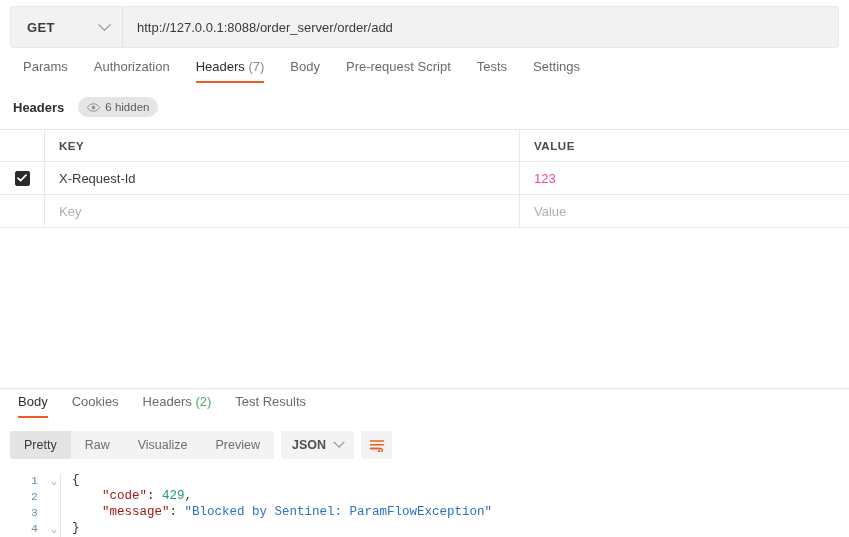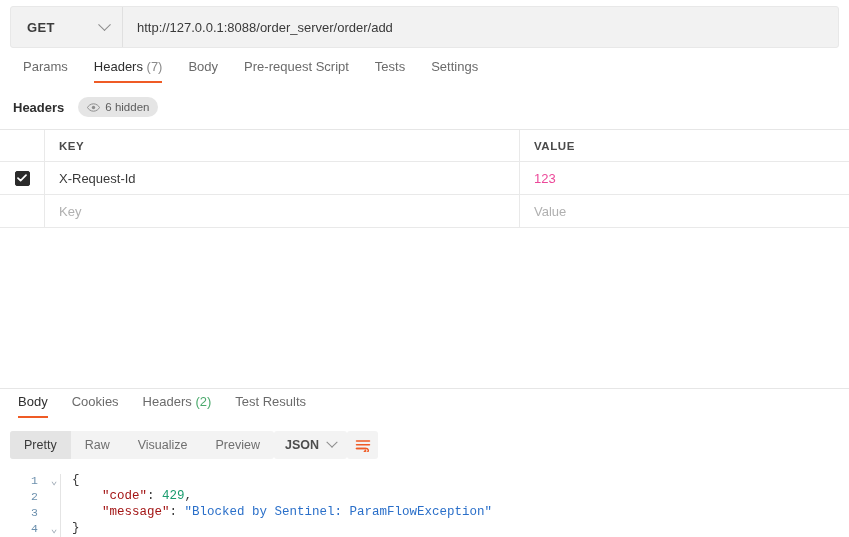--- a/index.html
+++ b/index.html
@@ -155,21 +155,21 @@
   .restab.active::after {
     content: ""; position: absolute;
     left: 12px; right: 12px; bottom: 0; height: 2px;
     background: #ef5b25;
   }
   .restab .gcount { color: #4aa96c; }
 
   
   .viewbar {
     position: absolute; left: 10px; top: 431px;
-    display: flex; align-items: flex-start; 
+    display: flex; align-items: flex-start; gap: 7px;
   }
   .segment {
     display: flex; align-items: center;
     height: 28px;
     background: #f3f3f3; border-radius: 3px;
     overflow: hidden;
   }
   .seg {
     height: 28px; padding: 0 14px;
     display: flex; align-items: center;
@@ -235,20 +235,23 @@
     <div class="method-select">
       <span class="method-label">GET</span>
       <span class="chev"></span>
     </div>
     <input class="url-input" readonly="" value="http://127.0.0.1:8088/order_server/order/add" style="">
   </div>
 
   <div class="req-tabs">
     <div class="rtab">
       <span>Params</span>
+    </div>
+    <div class="rtab">
+      <span>Authorization</span>
     </div>
     <div class="rtab active">
       <span>Headers</span>
       <span class="count">(7)</span>
     </div>
     <div class="rtab">
       <span>Body</span>
     </div>
     <div class="rtab">
       <span>Pre-request Script</span>

